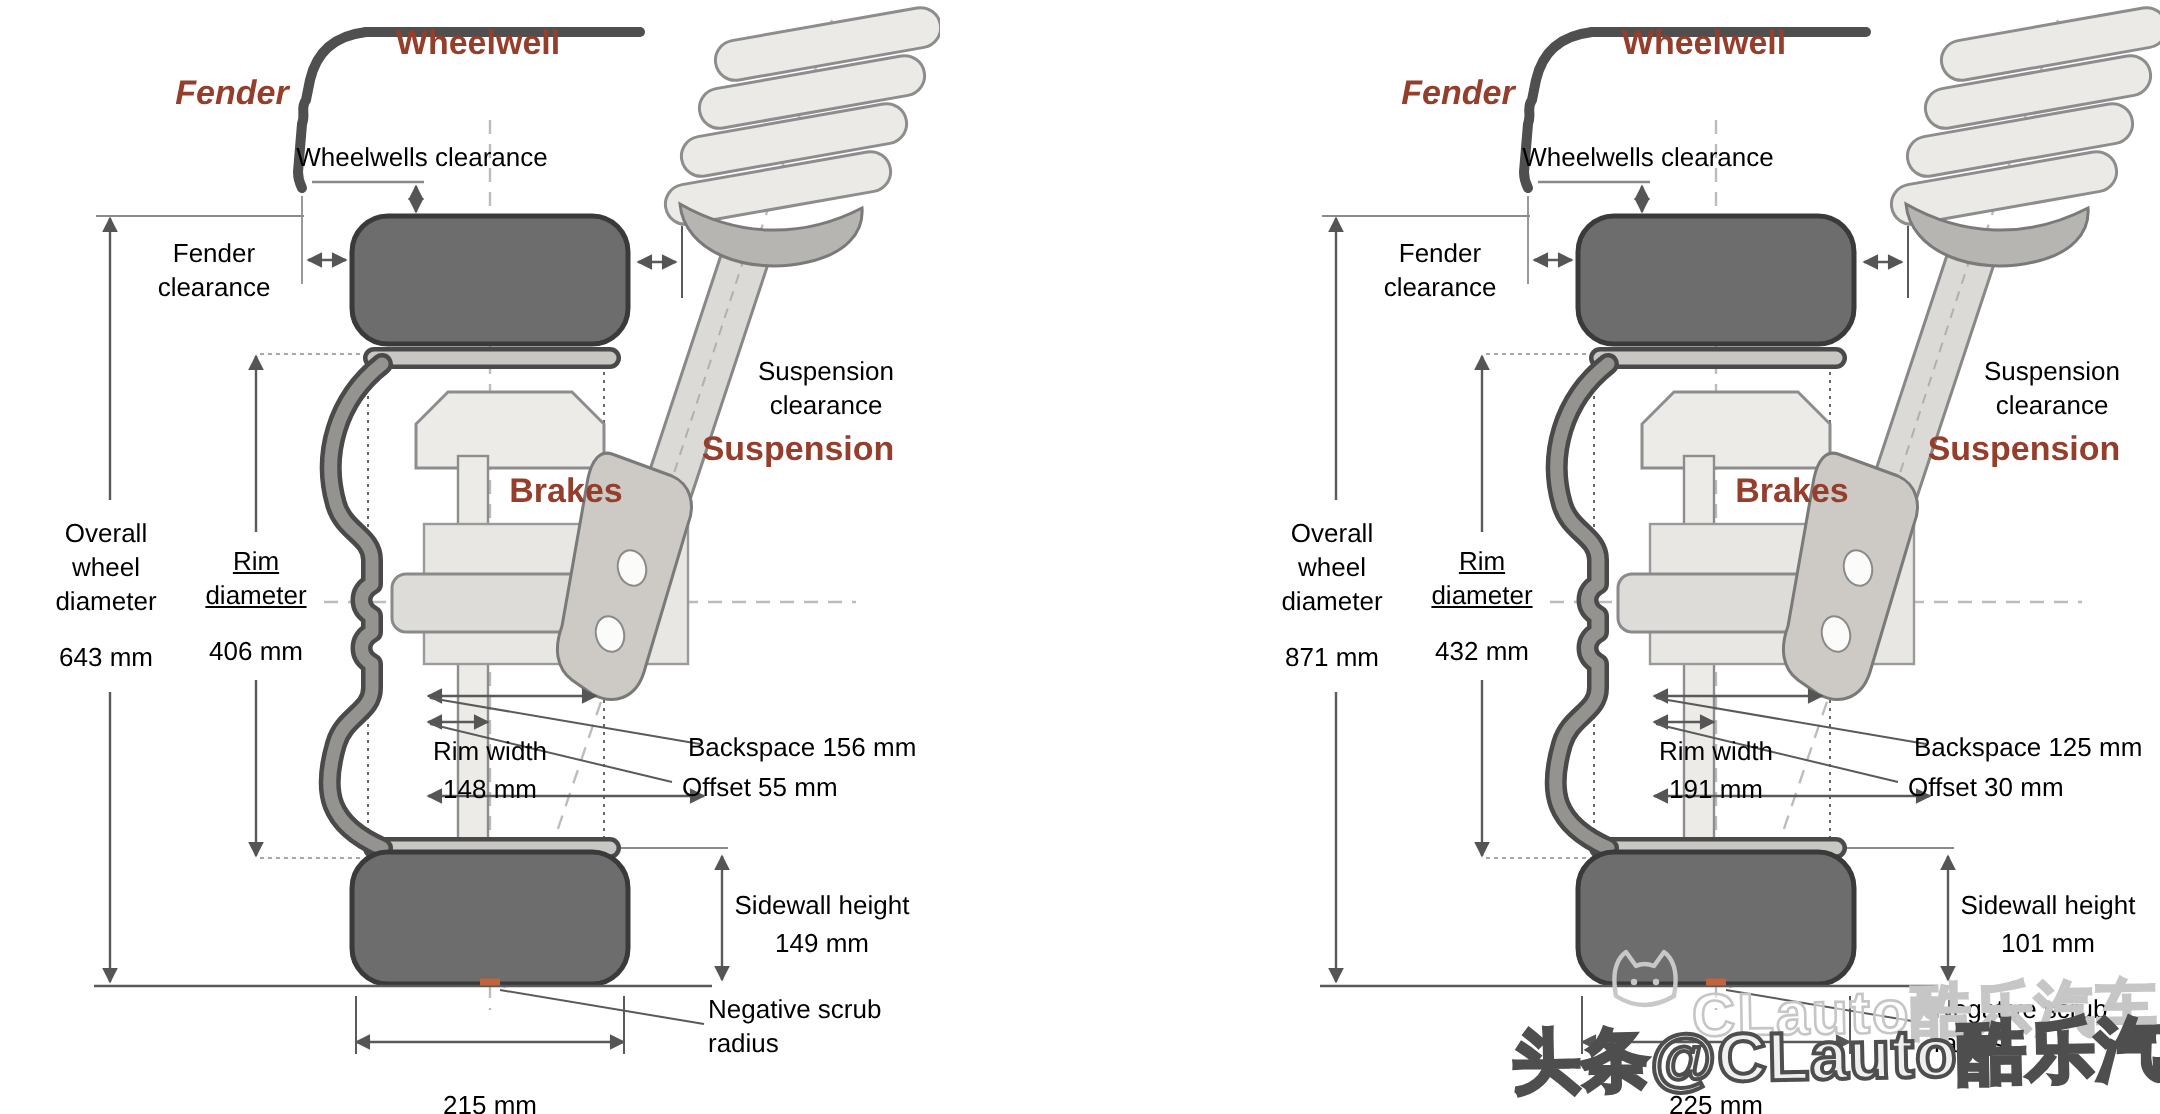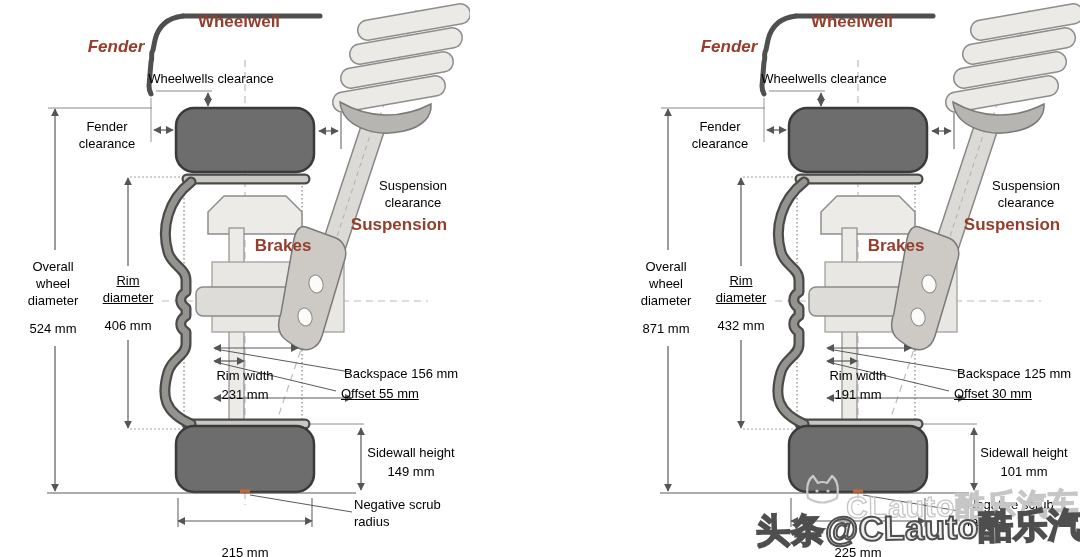--- a/index.html
+++ b/index.html
@@ -20,21 +20,21 @@
   .p-sclr{left:363px;top:129px;width:100px;margin-top:48px;}
   .p-susp{left:337px;top:215px;width:124px;}
   .p-brakes{left:251px;top:236px;width:64px;}
   .p-ovl{left:16px;top:258px;width:74px;}
   .p-ovlv{left:16px;top:320px;width:74px;}
   .p-rd{left:92px;top:272px;width:72px;text-decoration:underline;}
   .p-rdv{left:92px;top:317px;width:72px;}
   .p-rw{left:201px;top:367px;width:88px;}
   .p-rwv{left:201px;top:386px;width:88px;}
   .p-bs{left:344px;top:365px;width:130px;}
-  .p-off{left:341px;top:385px;width:120px;text-decoration:underline;}
+  .p-off{left:341px;top:385px;width:120px;}
   .p-sw{left:352px;top:444px;width:118px;}
   .p-swv{left:352px;top:463px;width:118px;}
   .p-nsr{left:354px;top:496px;width:100px;}
   .p-sec{left:183px;top:512px;width:124px;margin-top:43px;}
   .p-secv{left:183px;top:544px;width:124px;}
   
   .wm-light{position:absolute;left:846px;top:486px;font-size:30px;font-weight:bold;
     color:rgba(255,255,255,.55);-webkit-text-stroke:1.3px #c6c6c6;letter-spacing:1px;
     transform:rotate(-1deg);white-space:nowrap;}
   .wm-logo{position:absolute;left:800px;top:470px;}
@@ -151,25 +151,25 @@
     </svg>
 
     <div class="lbl bold p-fender">Fender</div>
     <div class="lbl bold p-wheelwell">Wheelwell</div>
     <div class="lbl p-wwclr">Wheelwells clearance</div>
     <div class="lbl p-fclr">Fender clearance</div>
     <div class="lbl p-sclr">Suspension clearance</div>
     <div class="lbl bold p-susp">Suspension</div>
     <div class="lbl bold p-brakes">Brakes</div>
     <div class="lbl p-ovl">Overall wheel diameter</div>
-    <div class="lbl p-ovlv">524 mm</div>
+    <div class="lbl p-ovlv">643 mm</div>
     <div class="lbl p-rd">Rim diameter</div>
     <div class="lbl p-rdv">406 mm</div>
     <div class="lbl p-rw">Rim width</div>
-    <div class="lbl p-rwv">231 mm</div>
+    <div class="lbl p-rwv">148 mm</div>
     <div class="lbl al p-bs">Backspace 156 mm</div>
     <div class="lbl al p-off">Offset 55 mm</div>
     <div class="lbl p-sw">Sidewall height</div>
     <div class="lbl p-swv">149 mm</div>
     <div class="lbl al p-nsr">Negative scrub radius</div>
     <div class="lbl p-sec">Section width</div>
     <div class="lbl p-secv">215 mm</div>
   </div>
       <div class="diagram d1">
     <svg viewBox="0 0 470 557" width="470" height="557">

